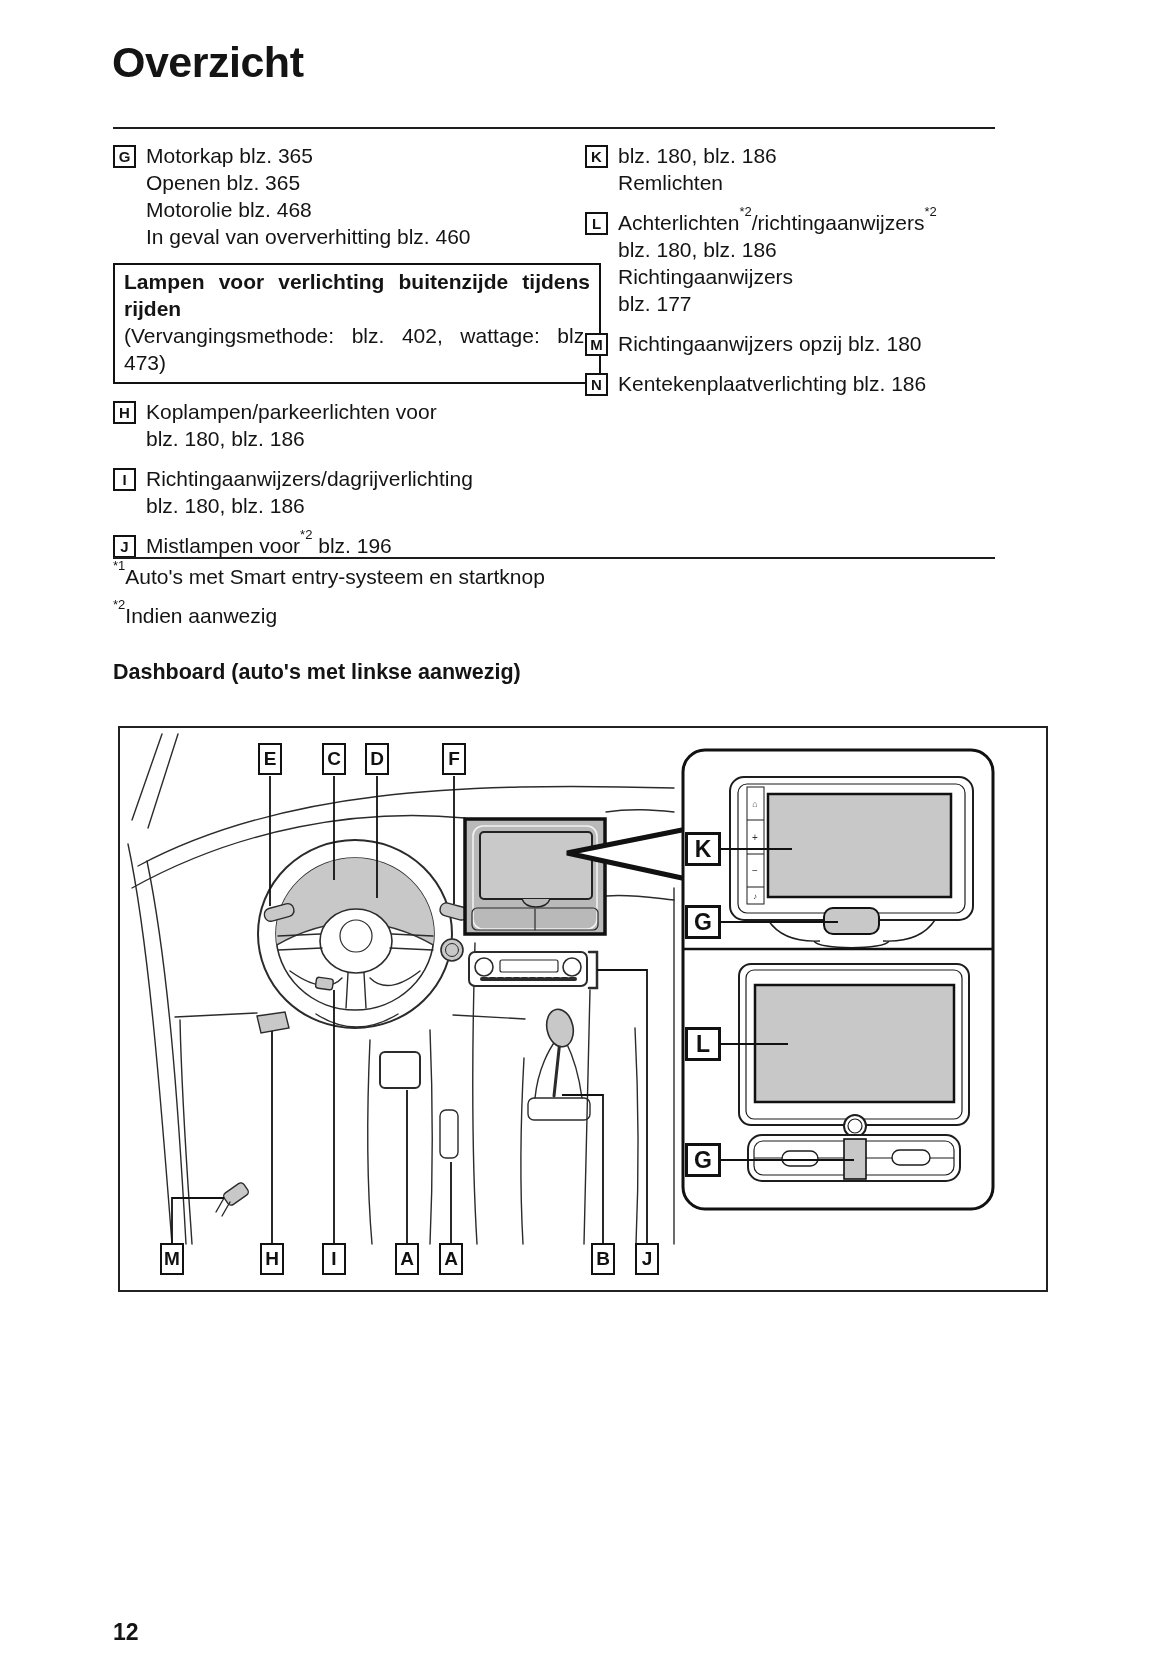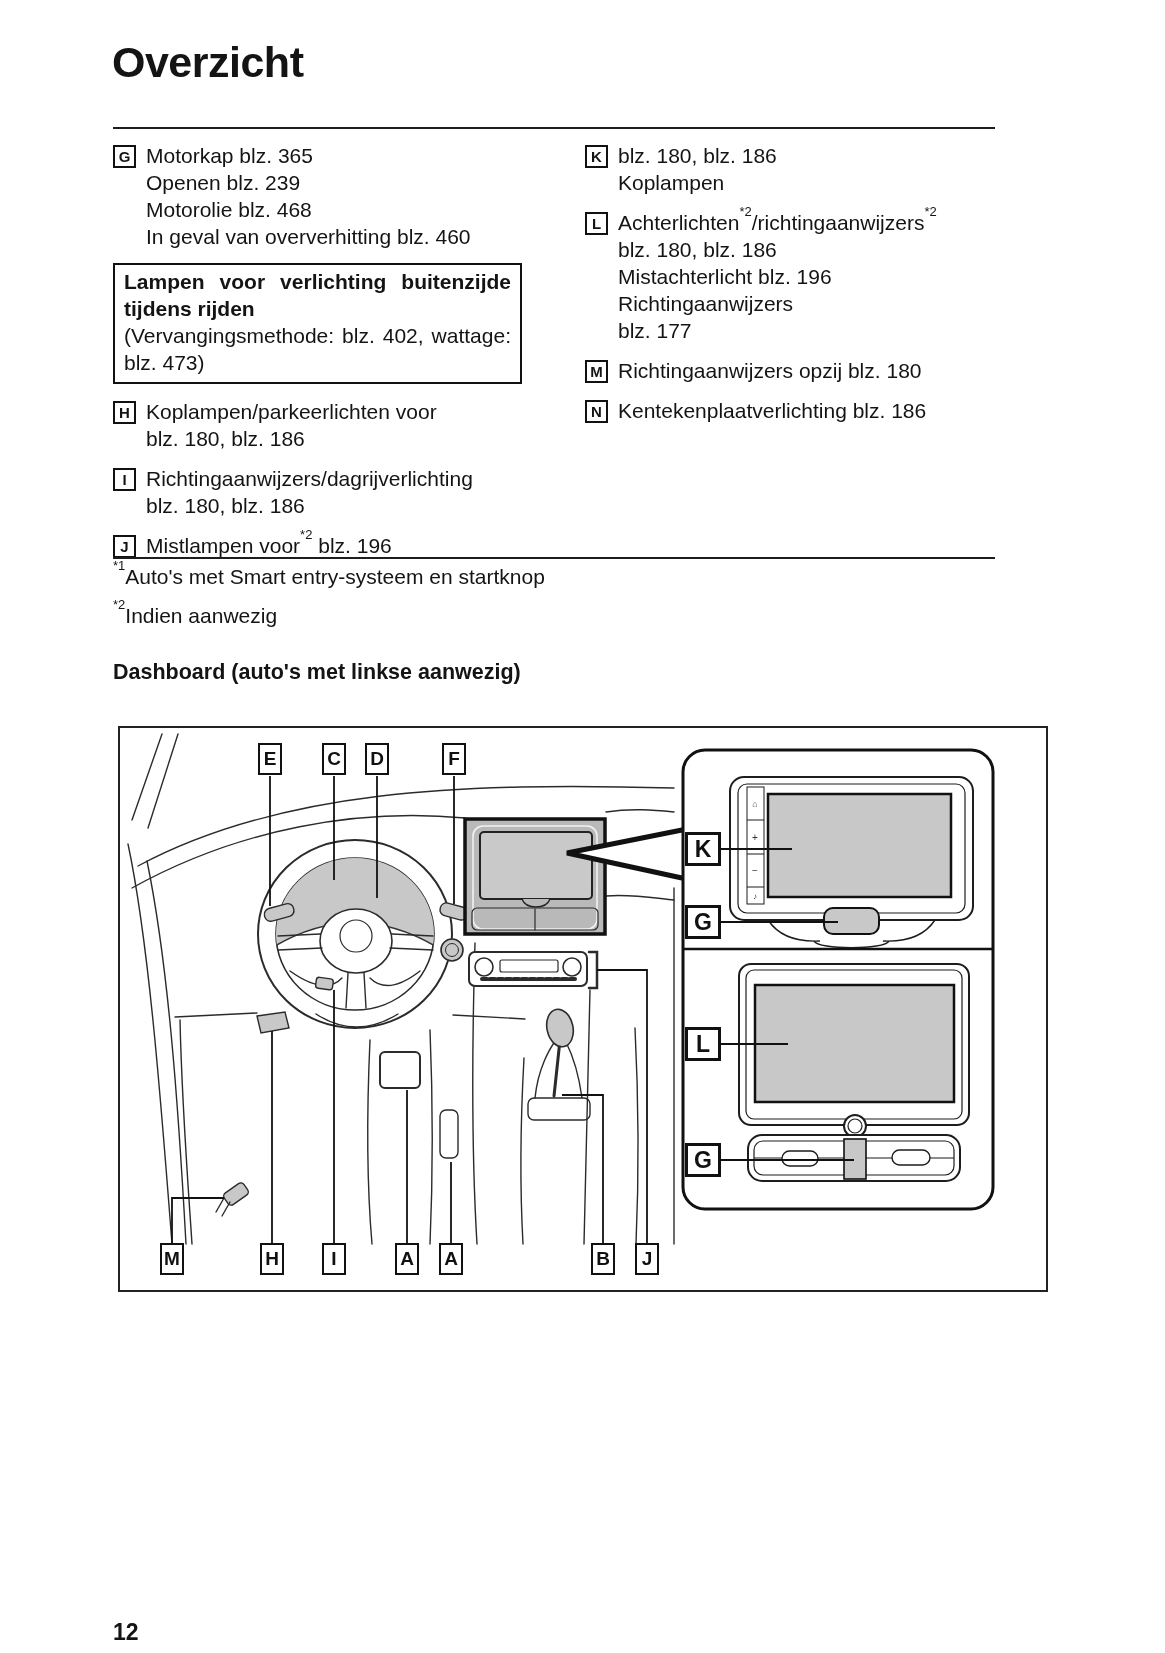--- a/index.html
+++ b/index.html
@@ -10,21 +10,21 @@
   .rule1{top:127px;} .rule2{top:557px;}
   .col{position:absolute;top:142px;font-size:21px;}
   .col-left{left:113px;width:462px;}
   .col-right{left:585px;width:430px;}
   .lrow{display:flex;align-items:flex-start;margin-bottom:13px;}
   .keybox{flex:0 0 auto;width:23px;height:23px;border:2px solid #111;box-sizing:border-box;
           display:flex;align-items:center;justify-content:center;
           font-size:15px;font-weight:700;margin:3px 10px 0 0;background:#fff;}
   .ltext div{line-height:27px;}
   sup{font-size:0.62em;position:relative;top:-0.5em;line-height:0;}
-  .infobox{border:2px solid #111;box-sizing:border-box;width:409px;margin:9px 0 14px 0;
+  .infobox{border:2px solid #111;box-sizing:border-box;width:488px;margin:9px 0 14px 0;
            padding:3px 9px 6px 9px;}
   .infobox p{margin:0;line-height:27px;text-align:justify;}
   .infobox p.b{font-weight:700;}
   .footnotes{position:absolute;left:113px;top:564px;font-size:21px;}
   .footnote{margin-bottom:13px;line-height:26px;}
   .heading{position:absolute;left:113px;top:660px;font-size:21.5px;font-weight:700;}
   .figure{position:absolute;left:118px;top:726px;width:926px;height:562px;border:2px solid #222;background:#fff;}
   .figure svg{position:absolute;left:0;top:0;}
   .flabel{position:absolute;width:24px;height:32px;border:2px solid #111;box-sizing:border-box;
           background:#fff;display:flex;align-items:center;justify-content:center;
@@ -40,21 +40,21 @@
 <div class="sheet">
 
   <div class="title">Overzicht</div>
   <div class="rule rule1"></div>
 
   <div id="legend-left" class="col col-left">
       <div class="lrow">
         <span class="keybox">G</span>
         <div class="ltext">
           <div>Motorkap blz. 365</div>
-          <div>Openen blz. 239</div>
+          <div>Openen blz. 365</div>
           <div>Motorolie blz. 468</div>
           <div>In geval van oververhitting blz. 460</div>
         </div>
       </div>
       <div class="infobox">
         <p class="b">Lampen voor verlichting buitenzijde tij­dens rijden</p>
         <p>(Vervangingsmethode: blz. 402, wattage: blz. 473)</p>
       </div>
       <div class="lrow">
         <span class="keybox">H</span>
@@ -75,29 +75,28 @@
         <div class="ltext">
           <div>Mistlampen voor<sup>*2</sup> blz. 196</div>
         </div>
       </div>
     </div>
   <div id="legend-right" class="col col-right">
       <div class="lrow">
         <span class="keybox">K</span>
         <div class="ltext">
           <div>blz. 180, blz. 186</div>
-          <div>Koplampen</div>
+          <div>Remlichten</div>
         </div>
       </div>
       <div class="lrow">
         <span class="keybox">L</span>
         <div class="ltext">
           <div>Achterlichten<sup>*2</sup>/richtingaanwijzers<sup>*2</sup></div>
           <div>blz. 180, blz. 186</div>
-          <div>Mistachterlicht blz. 196</div>
           <div>Richtingaanwijzers</div>
           <div>blz. 177</div>
         </div>
       </div>
       <div class="lrow">
         <span class="keybox">M</span>
         <div class="ltext">
           <div>Richtingaanwijzers opzij blz. 180</div>
         </div>
       </div>

